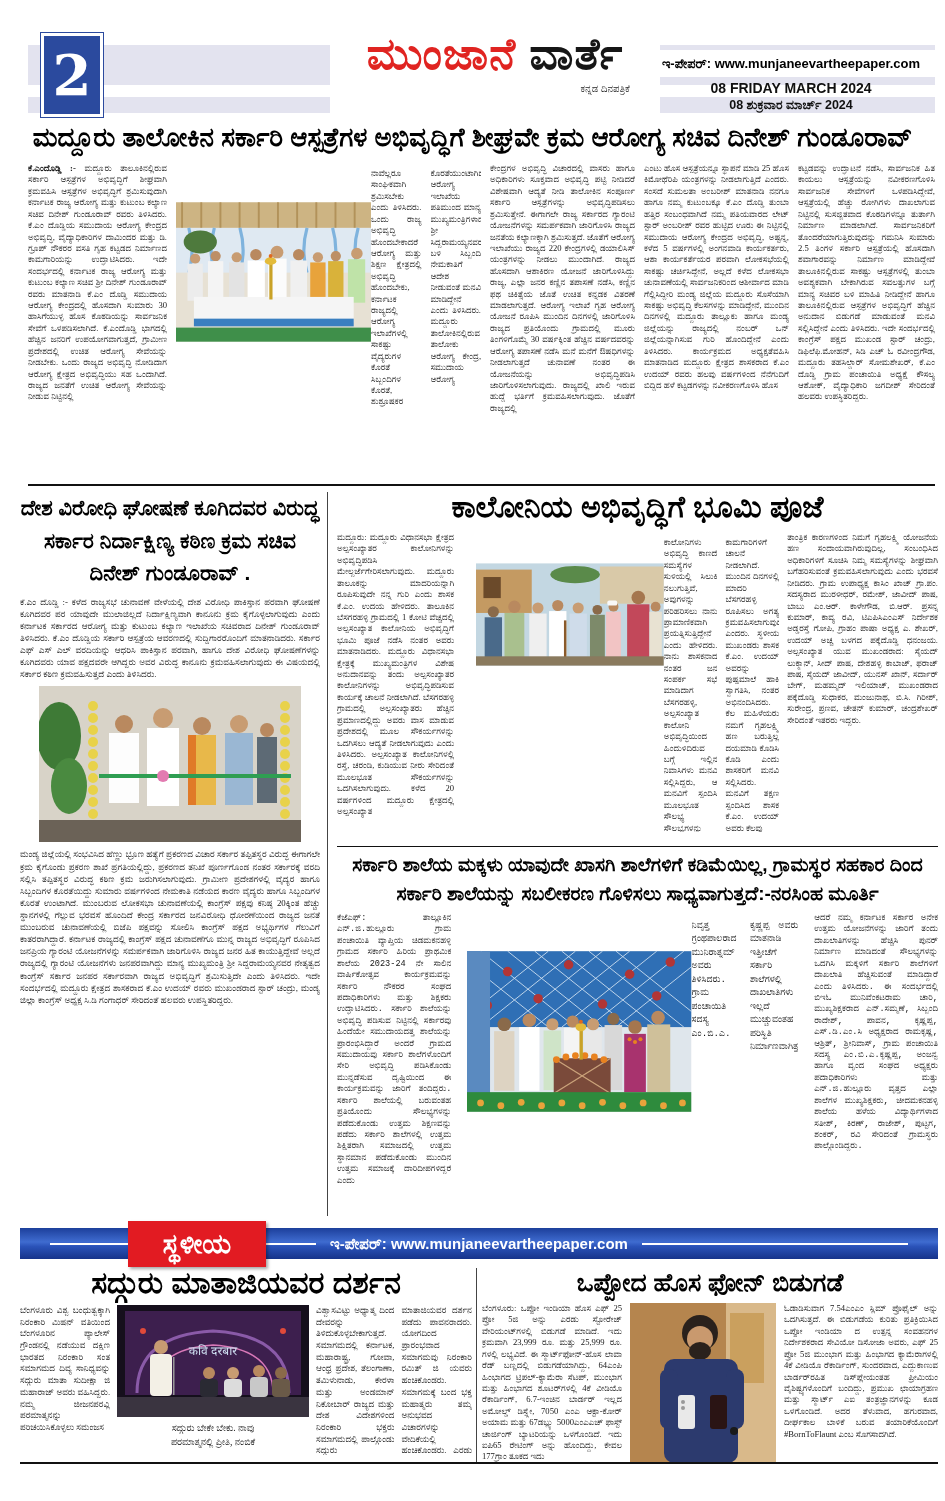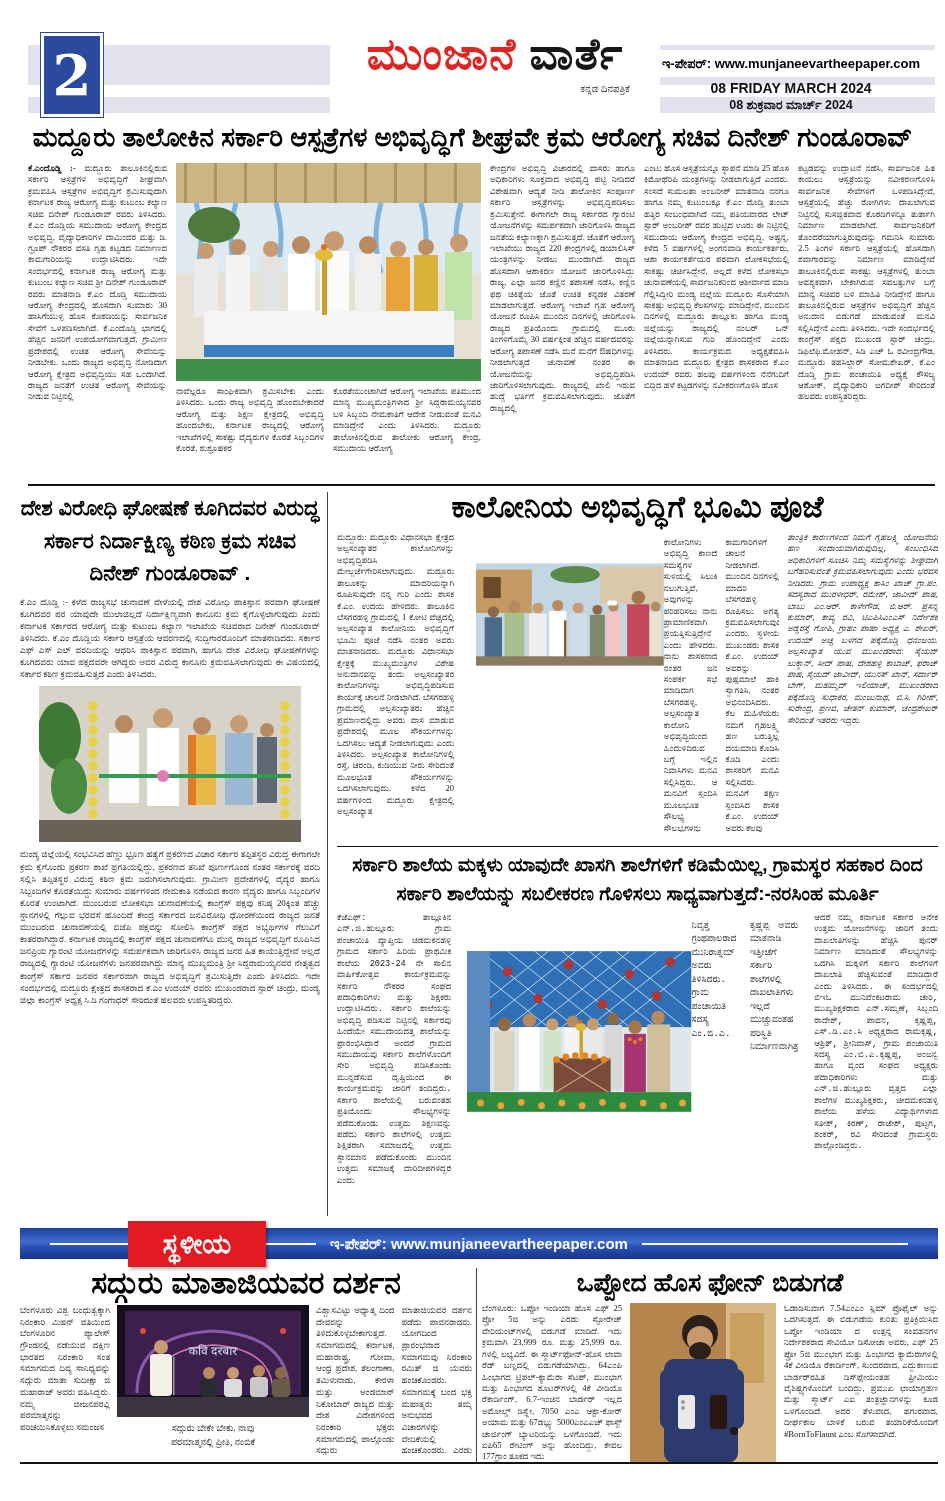--- a/index.html
+++ b/index.html
@@ -39,21 +39,21 @@
   .bodytxt { font-size:8.6px; line-height:1.33; text-align:justify; overflow:hidden; color:#161616; }
   .dateline { font-weight:bold; }
   .rule-h { position:absolute; background:#111; height:2px; }
   .rule-v { position:absolute; background:#444; width:1px; }
   svg { display:block; }
 
   
   .a1-headline { left:20px; top:121px; width:905px; font-size:26px; line-height:1.3; }
   .a1-body { left:28px; top:163px; width:907px; height:318px; display:flex; gap:9px; }
   .a1-c1 { width:140px; }
-  .a1-mid { width:305px; display:flex; flex-direction:column; }
+  .a1-mid { width:305px; display:flex; flex-direction:row; }
   .a1-photo { width:305px; height:218px; }
   .a1-sub { display:flex; gap:9px; flex:1; margin-top:5px; }
   .a1-sub > div { flex:1; }
   .a1-c2, .a1-c3 { width:146px; }
   .a1-c4 { width:138px; }
   .hr1 { left:28px; top:484px; width:907px; }
 
   
   .a2 { left:20px; top:492px; width:300px; height:724px; overflow:hidden; }
   .a2-headline { font-size:21px; line-height:1.55; margin-bottom:6px; }
@@ -64,21 +64,21 @@
 
   
   .a3 { left:337px; top:490px; width:601px; height:352px; overflow:hidden; }
   .a3-headline { font-size:30px; margin-bottom:7px; }
   .a3-row { display:flex; gap:8px; height:300px; }
   .a3-c1 { width:118px; }
   .a3-mid { width:303px; display:flex; flex-direction:row;margin-left:14px; }
   .a3-photo { width:303px; height:165px; }
   .a3-sub { display:flex; gap:8px; flex:1; margin-top:5px; }
   .a3-sub > div { flex:1; }
-  .a3-c4 { width:152px;font-style:italic; }
+  .a3-c4 { width:152px; }
   .hr2 { left:337px; top:846px; width:601px; height:1px; }
 
   
   .a4 { left:337px; top:851px; width:601px; height:374px; overflow:hidden; }
   .a4-headline { font-size:19px; line-height:1.5; margin-bottom:5px; }
   .a4-row { display:flex; gap:16px; height:318px;font-family:Liberation Mono, monospace; }
   .a4-c1 { width:122px; }
   .a4-mid { width:331px; display:flex; flex-direction:row; }
   .a4-photo { width:331px; height:237px; }
   .a4-caps { display:flex; gap:10px; flex:1; margin-top:6px; }

